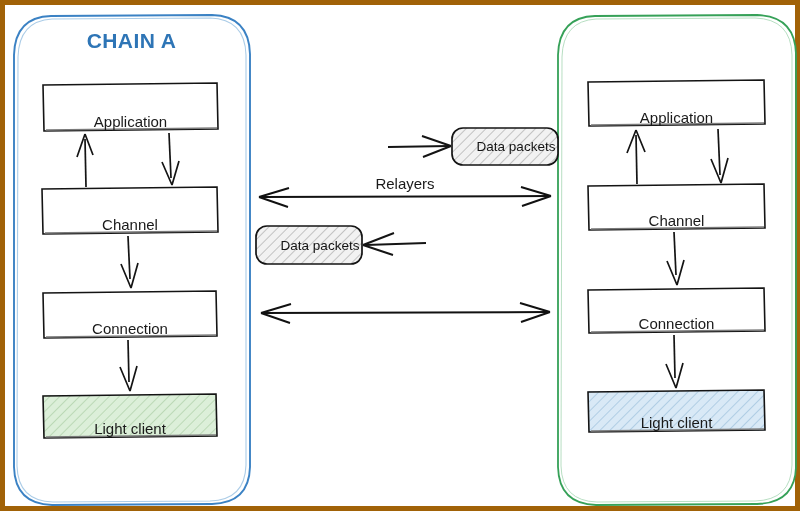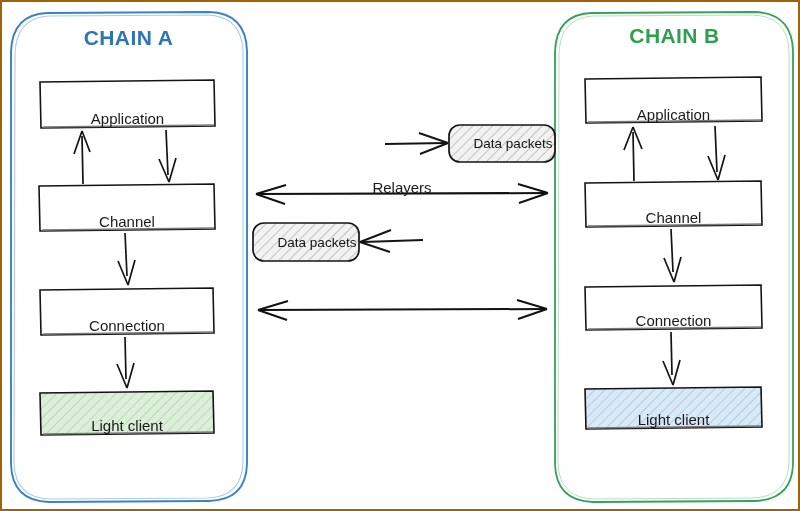--- a/index.html
+++ b/index.html
@@ -1,38 +1,38 @@
 <!DOCTYPE html>
 <html><head>
 <meta charset="utf-8">
 <style>
   html,body{margin:0;padding:0;background:#ffffff;}
   body{width:800px;height:511px;overflow:hidden;
        font-family:"Liberation Sans","DejaVu Sans",sans-serif;}
   #stage{position:relative;width:800px;height:511px;box-sizing:border-box;
-         border:2px solid #a16207;background:#ffffff;}
+         border:5px solid #a16207;background:#ffffff;}
   #svgroot{position:absolute;left:0;top:0;width:800px;height:511px;}
 
   .chain-title{position:absolute;font-size:21px;font-weight:bold;
                letter-spacing:.4px;text-align:center;white-space:nowrap;}
   #title-a{left:8px;top:24px;width:237px;color:#2E75B6;}
   #title-b{left:553px;top:22px;width:239px;color:#2E9E4F;}
 
   .node{position:absolute;box-sizing:border-box;display:flex;
         align-items:flex-end;justify-content:center;
         font-size:15px;color:#1a1a1a;white-space:nowrap;}
   .node .lbl{position:relative;z-index:2;}
 
   .pkt{position:absolute;box-sizing:border-box;display:flex;
        align-items:center;justify-content:center;
        font-size:13.5px;color:#141414;white-space:nowrap;}
   .pkt .lbl{position:relative;z-index:2;padding-left:22px;}
 
   #relayers-label{position:absolute;left:330px;top:170px;width:140px;
-                  text-align:center;font-size:15px;color:#1a1a1a;margin-top:7px;}
+                  text-align:center;font-size:15px;color:#1a1a1a;}
 </style>
 </head>
 <body>
 
 <div id="stage">
 
   <svg id="svgroot" viewBox="0 0 800 511">
     <defs>
       <pattern id="hatchGray" width="7" height="7" patternTransform="rotate(45)" patternUnits="userSpaceOnUse">
         <rect width="7" height="7" fill="#f2f2f2"></rect>
@@ -164,21 +164,20 @@
       <path d="M 446 141 L 417 131 M 446 141 L 418 152" stroke="#141414" stroke-width="1.9" fill="none"></path>
     </g>
 
     <g>
       <path d="M 421 238 L 361 240" stroke="#141414" stroke-width="1.9" fill="none"></path>
       <path d="M 358 240 L 389 228 M 358 240 L 388 250" stroke="#141414" stroke-width="1.9" fill="none"></path>
     </g>
   </svg>
 
   <div class="chain-title" id="title-a">CHAIN A</div>
-  <div class="chain-title" id="title-b">CHAIN B</div>
 
   <div class="node" style="left:38px;top:79px;width:175px;height:46px;">
     <span class="lbl">Application</span>
   </div>
   <div class="node" style="left:37px;top:183px;width:176px;height:45px;">
     <span class="lbl">Channel</span>
   </div>
   <div class="node" style="left:38px;top:287px;width:174px;height:45px;">
     <span class="lbl">Connection</span>
   </div>

